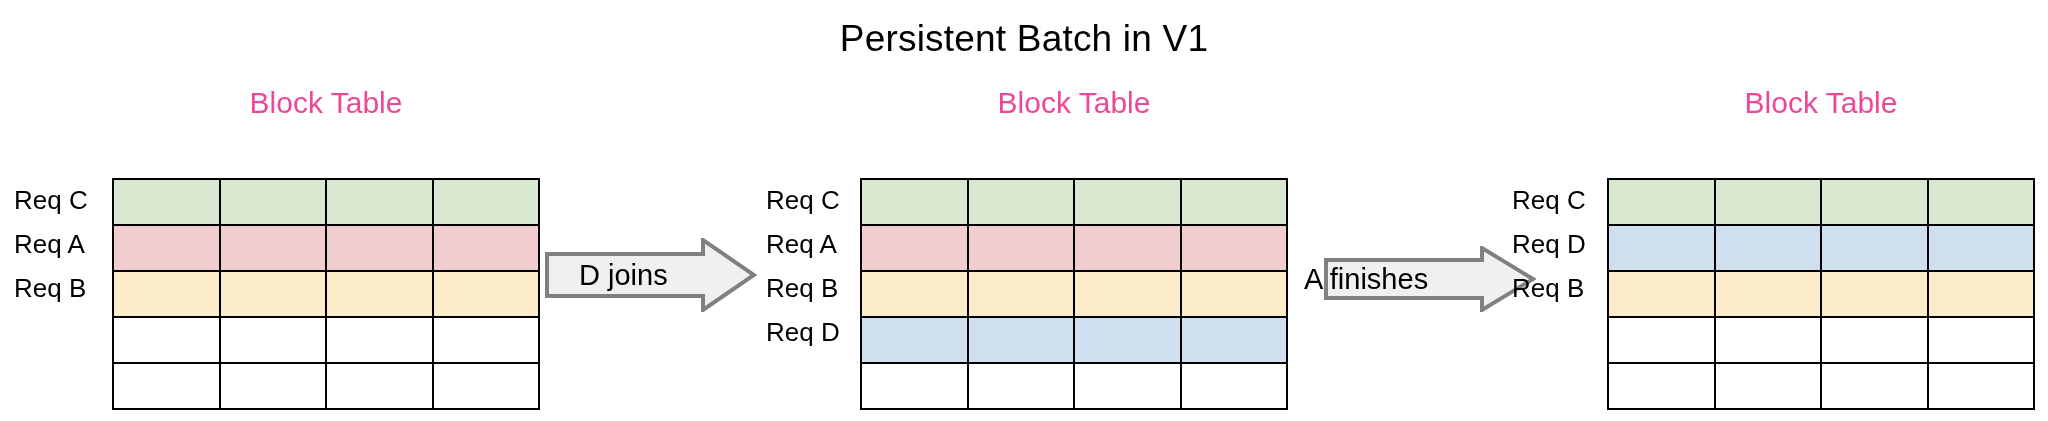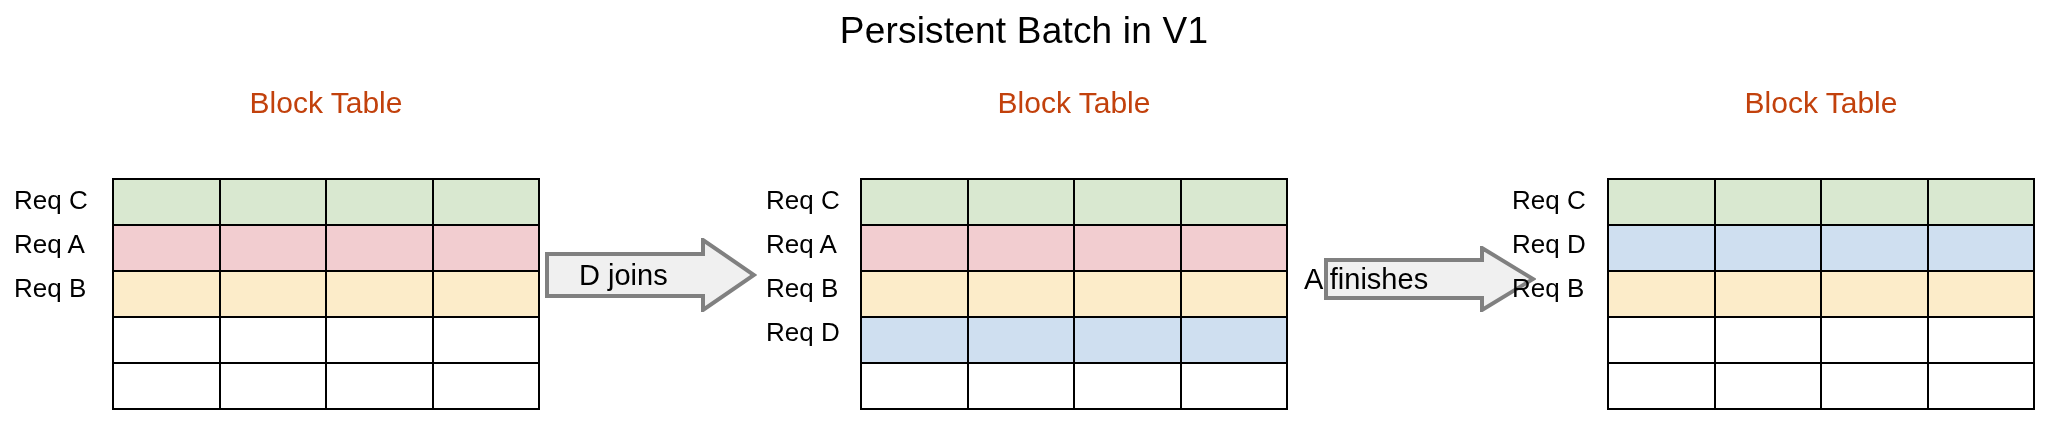--- a/index.html
+++ b/index.html
@@ -13,40 +13,40 @@
     height: 421px;
     background: #ffffff;
     font-family: "Liberation Sans", sans-serif;
     overflow: hidden;
   }
 
   
   #main-title {
     position: absolute;
     left: 0;
-    top: 10px;
+    top: 18px;
     width: 2048px;
     text-align: center;
     font-size: 37px;
     color: #000000;
     letter-spacing: 0.2px;
     white-space: nowrap;
   }
 
   
   .stage {
     position: absolute;
     top: 0;
     height: 421px;
   }
   .stage-caption {
     position: absolute;
     top: 86px;
     font-size: 30px;
-    color: #c2410c;
+    color: #ec4899;
     text-align: center;
     white-space: nowrap;
   }
 
   
   .row-labels {
     position: absolute;
     top: 178px;
     display: flex;
     flex-direction: column;

